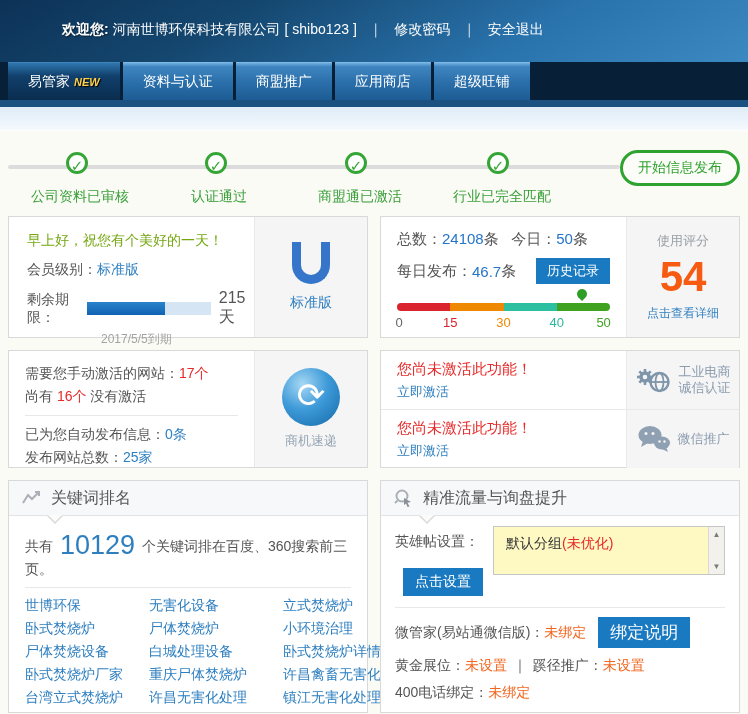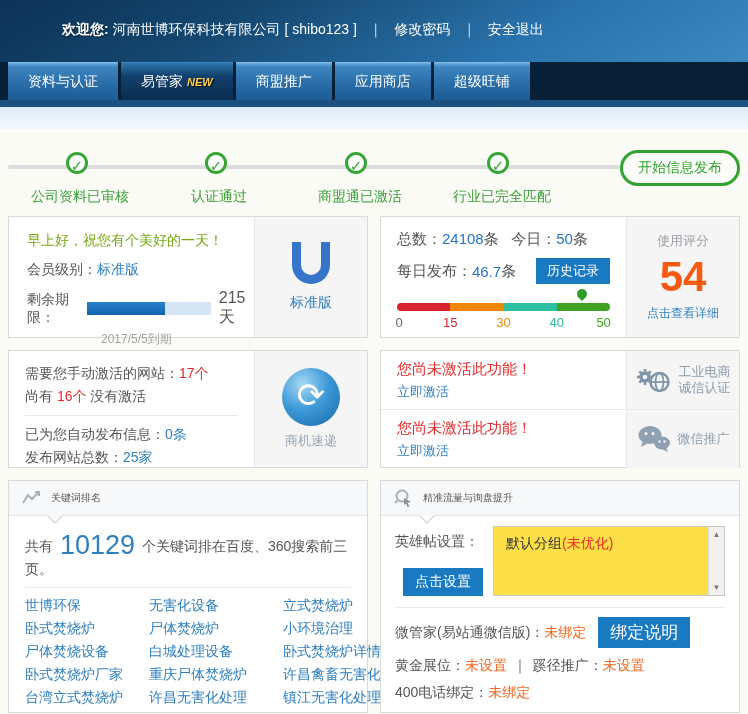--- a/index.html
+++ b/index.html
@@ -104,37 +104,37 @@
   .frow { display:flex; height:58px; }
   .frow.first { border-bottom:1px solid #e8e8e8; height:59px; }
   .fmain { flex:1; padding:9px 16px; }
   .fmsg { color:#e62929; font-size:15px; }
   .fact { font-size:13px; margin-top:4px; display:inline-block; }
   .fside { width:113px; background:#f5f5f6; border-left:1px solid #e9e9e9;
     display:flex; align-items:center; justify-content:center; gap:7px;
     color:#8b9cad; font-size:13px; line-height:16px; }
   
   .phead { height:35px; background:#f7f8f9; border-bottom:1px solid #e3e3e3;
-    display:flex; align-items:center; gap:9px; padding:0 13px; color:#555; font-size:10px; position:relative; }
+    display:flex; align-items:center; gap:9px; padding:0 13px; color:#555; font-size:16px; position:relative; }
   .notch-o { position:absolute; left:38px; top:35px; width:0; height:0;
     border:8px solid transparent; border-top-color:#d9d9d9; }
   .notch-i { position:absolute; left:39px; top:34px; width:0; height:0;
     border:7px solid transparent; border-top-color:#fbfbfa; z-index:2; }
   .kw-body { padding:10px 16px 0; }
   .kw-sum { margin:4px 0 8px; }
   .kw-sum .big { color:#2e7fc0; font-size:27px; vertical-align:-3px; padding:0 3px; }
   .kw-grid { display:grid; grid-template-columns:118px 128px 1fr; gap:5px 6px;
     color:#2e7fc0; font-size:14px; margin-top:9px; }
   .kw-grid span { cursor:pointer; white-space:nowrap; }
   
   .tr-body { padding:10px 14px 0; }
   .hero { display:flex; }
   .hero-left { width:98px; padding-top:7px; }
   .set-btn { margin-top:17px; padding:5px 12px; font-size:14px;margin-left:8px; }
-  .hero-box { flex:1; height:70px; border:1px solid #c6c6c6; background:#fde047;
+  .hero-box { flex:1; height:49px; border:1px solid #c6c6c6; background:#fef9c3;
     position:relative; padding:8px 24px 0 12px; font-size:14px; color:#333; }
   .sbar { position:absolute; right:0; top:0; bottom:0; width:16px; background:#f2f1ec;
     border-left:1px solid #d8d8d8; display:flex; flex-direction:column;
     justify-content:space-between; align-items:center; padding:3px 0; color:#7a7a7a; font-size:8px; }
   .tr-row { margin:9px 0; display:flex; align-items:center; }
   .bind-btn { margin-left:12px; padding:4px 12px; font-size:17px; }
   .tr-sep { margin:0 6px; }
   
   .icn { flex:0 0 auto; }
 </style>
@@ -144,24 +144,24 @@
 <div class="topbar">
   <b>欢迎您:</b>
   <span>河南世博环保科技有限公司 [ shibo123 ]</span>
   <span class="sep">｜</span>
   <a>修改密码</a>
   <span class="sep">｜</span>
   <a>安全退出</a>
 </div>
 
 <div class="nav">
-  <div class="tab"><span>资料与认证</span></div>
   <div class="tab active">
     <span>易管家</span><span class="newbadge">NEW</span>
   </div>
+  <div class="tab"><span>资料与认证</span></div>
   <div class="tab"><span>商盟推广</span></div>
   <div class="tab"><span>应用商店</span></div>
   <div class="tab"><span>超级旺铺</span></div>
 </div>
 <div class="nav-strip"></div>
 <div class="band"></div>
 
 <div class="steps">
   <div class="step-line"></div>
   <div class="step-check" style="left:66px">✓</div>

